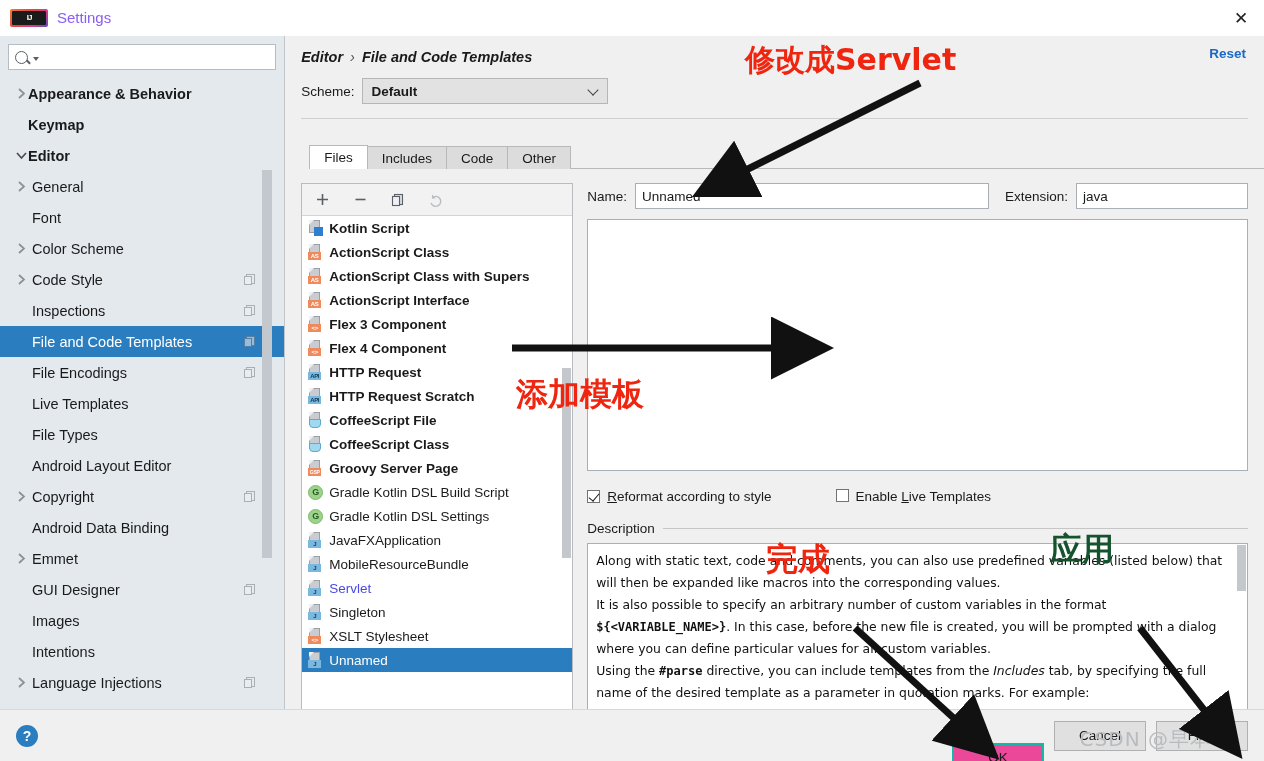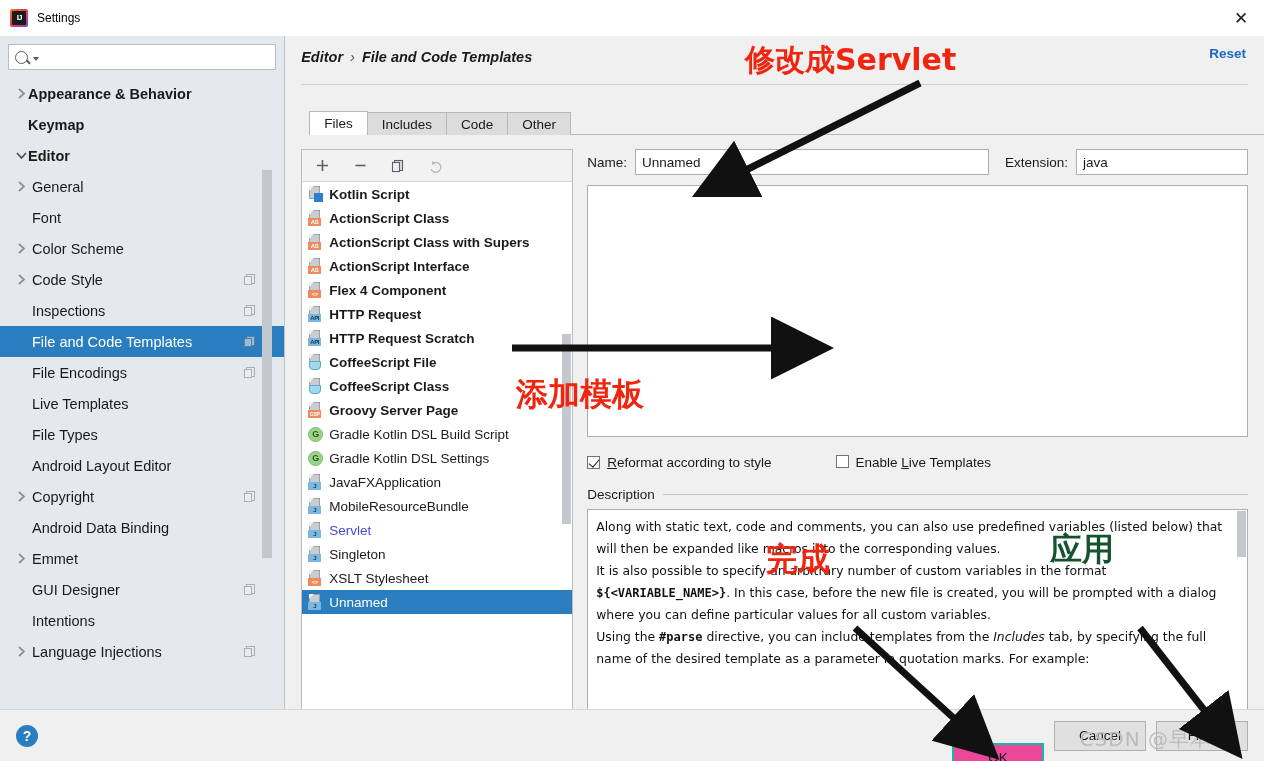--- a/index.html
+++ b/index.html
@@ -15,34 +15,34 @@
   }
 
   
   #titlebar {
     height:36px; background:#ffffff;
     display:flex; align-items:center;
     border-bottom:1px solid #ffffff;
     position:relative;
   }
   #app-icon {
-    width:18px; height:18px; margin-left:10px; margin-right:9px;
+    width:38px; height:18px; margin-left:10px; margin-right:9px;
     position:relative; border-radius:2px; overflow:hidden;
     background:linear-gradient(135deg,#f27a3c 0%, #e4453f 40%, #d63a8a 70%, #5b4fc8 100%);
     flex:none;
   }
   #app-icon .ij-inner {
     position:absolute; left:2px; top:2px; right:2px; bottom:2px;
     background:#1b1b1b; border-radius:1px;
     font-size:8px; color:#fff; font-weight:bold;
     display:flex; align-items:center; justify-content:center;
     letter-spacing:-1px;
     font-family:"Liberation Sans", sans-serif;
   }
-  #window-title { font-size:12px; color:#000000; font-weight:400; }
+  #window-title { font-size:15px; color:#8b5cf6; font-weight:400; }
   #close-btn {
     position:absolute; right:0; top:0; width:46px; height:36px;
     display:flex; align-items:center; justify-content:center;
     font-size:17px; color:#222; cursor:default; font-family:"DejaVu Sans", sans-serif;
   }
 
   
   #body-wrap { display:flex; height:709px; }
 
   
@@ -438,20 +438,24 @@
         <div class="tree-item lvl1">
           <span class="arrow"></span>
           <span class="label">GUI Designer</span>
           <span class="copy-badge">
             <span class="b1"></span>
             <span class="b2"></span>
           </span>
         </div>
         <div class="tree-item lvl1">
           <span class="arrow"></span>
+          <span class="label">Images</span>
+        </div>
+        <div class="tree-item lvl1">
+          <span class="arrow"></span>
           <span class="label">Intentions</span>
         </div>
         <div class="tree-item lvl1">
           <span class="arrow">
             <svg width="9" height="11" viewBox="0 0 9 11">
               <path d="M2 1 L7 5.5 L2 10" fill="none" stroke="#8b9096" stroke-width="1.7"></path>
             </svg>
           </span>
           <span class="label">Language Injections</span>
           <span class="copy-badge">
@@ -467,20 +471,27 @@
 
   <div id="right">
 
     <div id="breadcrumb-row">
       <div id="breadcrumb">
         <span>Editor</span><span class="sep">›</span><span>File and Code Templates</span>
       </div>
       <div id="reset-link">Reset</div>
     </div>
 
+    <div id="scheme-row">
+      <div id="scheme-label">Scheme:</div>
+      <div id="scheme-combo">
+        <span class="val">Default</span>
+        <span class="chev"></span>
+      </div>
+    </div>
 
     <div id="hr-top"></div>
 
     <div id="tabs">
       <div id="tabs-lead"></div>
       <div id="tabs-host" style="display:flex; align-items:flex-end;">
           <div class="tab active">Files</div>
           <div class="tab">Includes</div>
           <div class="tab">Code</div>
           <div class="tab">Other</div>
@@ -548,20 +559,28 @@
                   <span class="tag as">AS</span>
                 </span>
                 <span class="txt">ActionScript Interface</span>
               </div>
               <div class="list-row bold">
                 <span class="ficon">
                   <span class="page"></span>
                   <span class="fold"></span>
                   <span class="tag code">&lt;&gt;</span>
                 </span>
+                <span class="txt">Flex 3 Component</span>
+              </div>
+              <div class="list-row bold">
+                <span class="ficon">
+                  <span class="page"></span>
+                  <span class="fold"></span>
+                  <span class="tag code">&lt;&gt;</span>
+                </span>
                 <span class="txt">Flex 4 Component</span>
               </div>
               <div class="list-row bold">
                 <span class="ficon">
                   <span class="page"></span>
                   <span class="fold"></span>
                   <span class="tag api">API</span>
                 </span>
                 <span class="txt">HTTP Request</span>
               </div>

